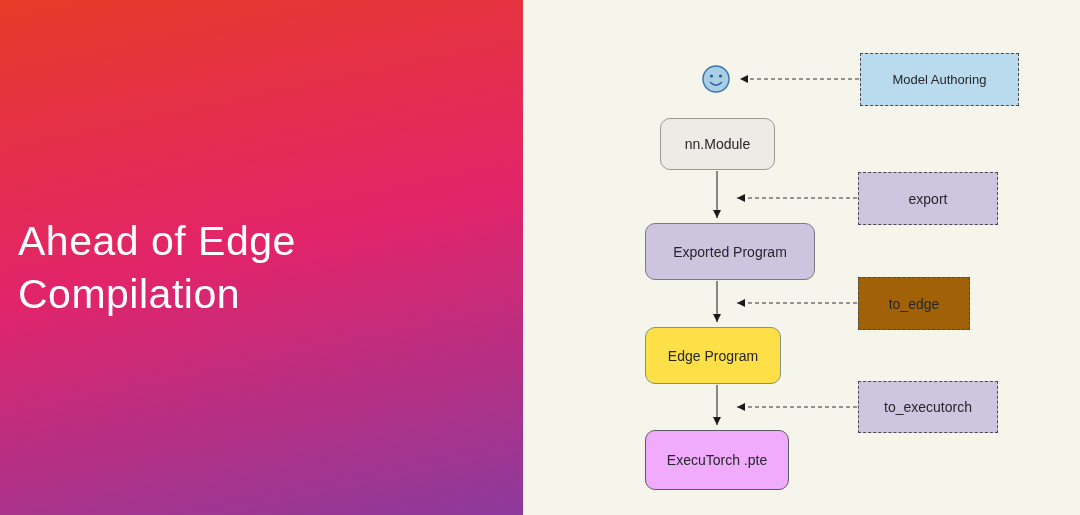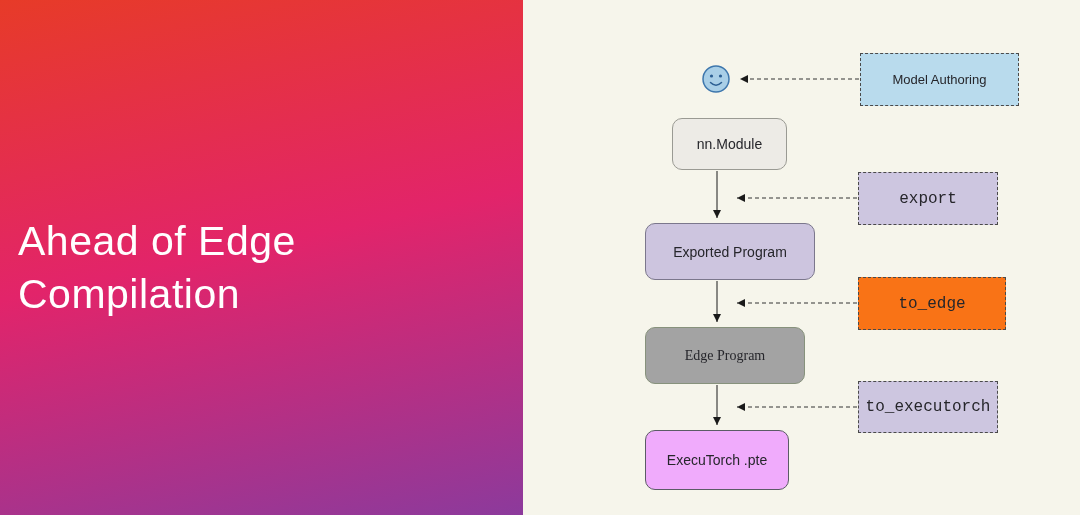--- a/index.html
+++ b/index.html
@@ -34,37 +34,37 @@
   .connectors { position:absolute; left:0; top:0; }
   .node {
     position:absolute;
     display:flex; align-items:center; justify-content:center;
     border:1px solid #77777c;
     border-radius:10px;
     font-size:14px;
     color:#26262b;
     text-align:center;
   }
-  .node-nn        { left:660px; top:118px; width:115px; height:52px; background:#edebe6; border-color:#9a9a93;margin-left:12px; }
+  .node-nn        { left:660px; top:118px; width:115px; height:52px; background:#edebe6; border-color:#9a9a93; }
   .node-exported  { left:645px; top:223px; width:170px; height:57px; background:#cdc5df; border-color:#7b778c; }
-  .node-edge      { left:645px; top:327px; width:160px; height:57px; background:#a3a3a3; border-color:#87927c;font-family:Liberation Serif, serif; }
+  .node-edge      { left:645px; top:327px; width:136px; height:57px; background:#fde047; border-color:#87927c; }
   .node-pte       { left:645px; top:430px; width:144px; height:60px; background:#f0abfc; border-color:#5b5b66; }
   .side-box {
     position:absolute;
     display:flex; align-items:center; justify-content:center;
     border:1px dashed #4a4a4a;
     font-size:13px;
     color:#26262b;
     text-align:center;
   }
   .side-model   { left:860px; top:53px;  width:159px; height:53px; background:#b9dbed; }
   .side-export  { left:858px; top:172px; width:140px; height:53px; background:#cdc6e0; }
-  .side-toedge  { left:858px; top:277px; width:148px; height:53px; background:#f97316; }
+  .side-toedge  { left:858px; top:277px; width:112px; height:53px; background:#a16207; }
   .side-toexec  { left:858px; top:381px; width:140px; height:52px; background:#cdc6e0; }
-  .mono { font-family:Liberation Mono, monospace; font-size:16px; letter-spacing:0; }
+  .mono { font-family:Liberation Sans, sans-serif; font-size:14px; letter-spacing:0; }
   .smiley {
     position:absolute; left:701px; top:64px;
     width:30px; height:30px;
   }
 </style>
 </head>
 <body>
 
 <div class="slide">
 

